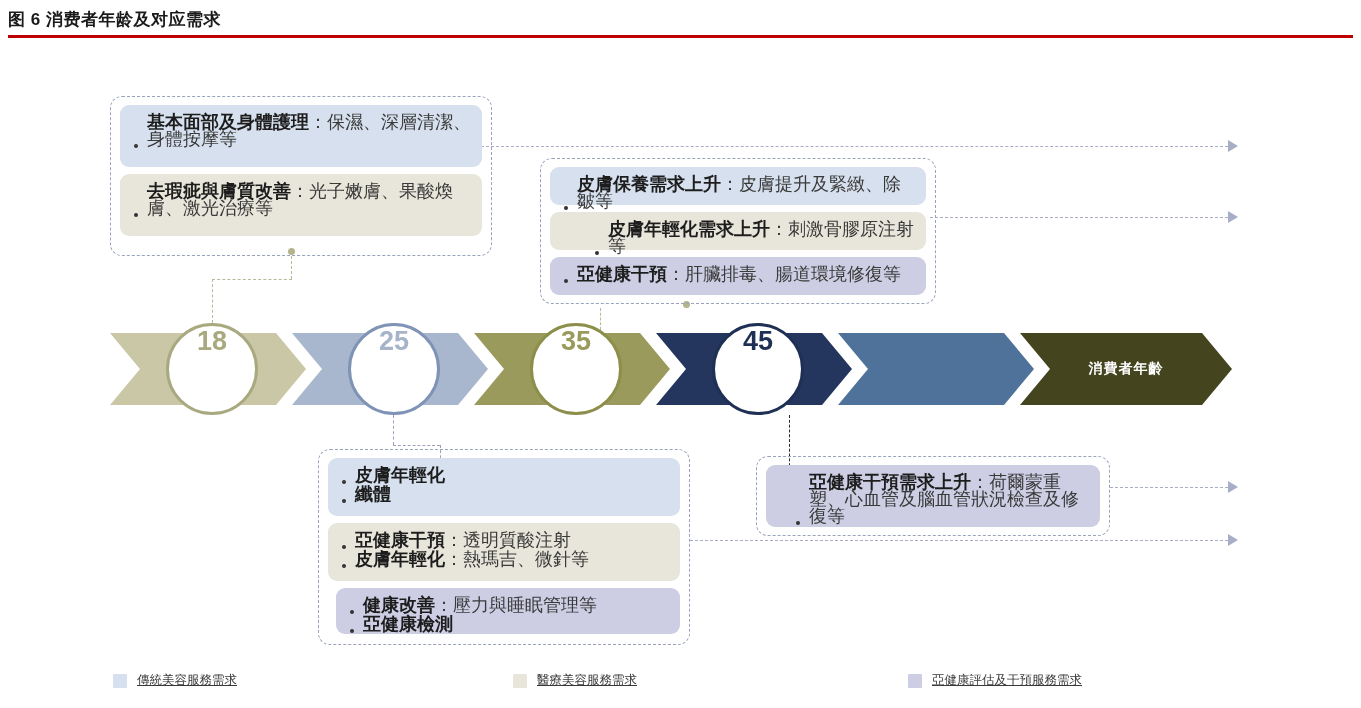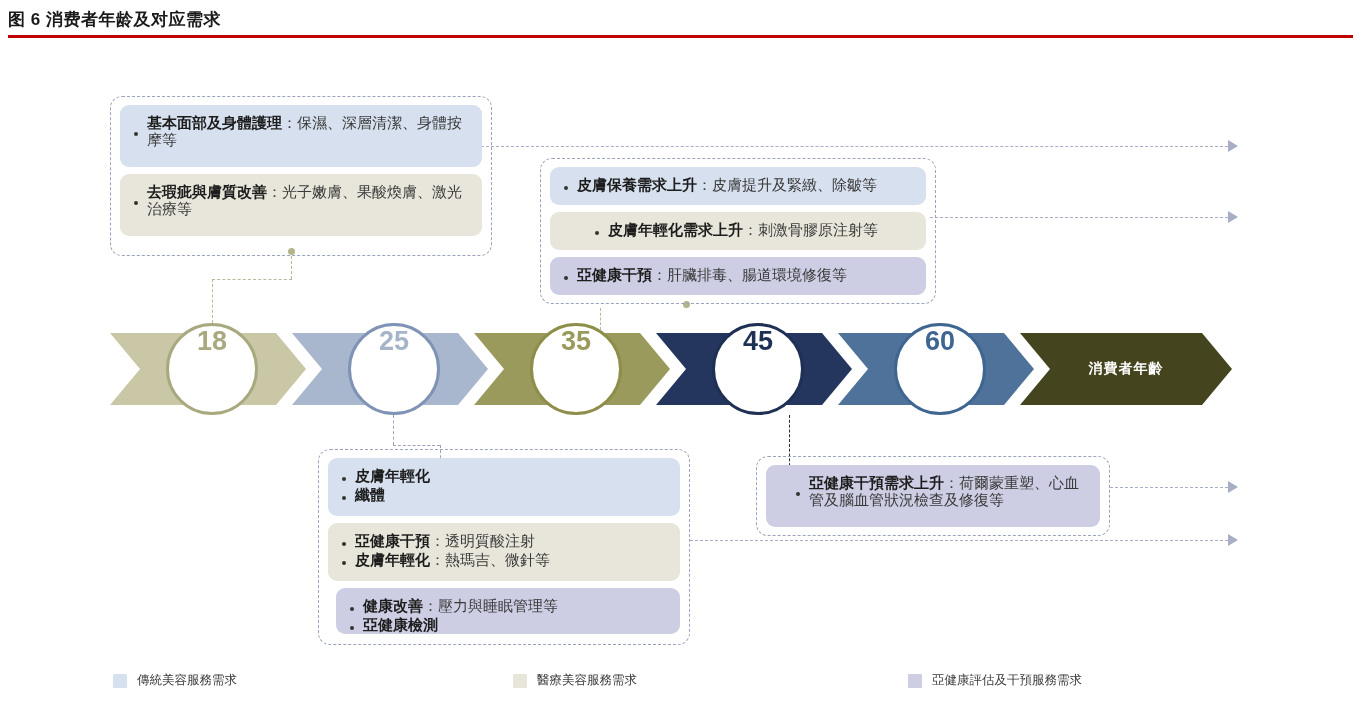--- a/index.html
+++ b/index.html
@@ -38,22 +38,22 @@
     padding:9px 10px 9px 8px;
     margin-bottom:7px;
     box-sizing:border-box;
   }
   .card:last-child{margin-bottom:0;}
   .card.blue   {background:#d6e0ee;}
   .card.beige  {background:#e8e6da;}
   .card.purple {background:#cdcee4;}
 
   .bullet-row{
-    display:flex;align-items:center;
-    font-size:15px;line-height:17px;color:#333333;
+    display:flex;align-items:flex-end;
+    font-size:18px;line-height:17px;color:#333333;
   }
   .bullet-row + .bullet-row{margin-top:2px;}
   .dot{
     flex:0 0 auto;width:4px;height:4px;border-radius:50%;
     background:#333;margin:6px 9px 0 6px;
   }
   .btxt{flex:1 1 auto;}
   .btxt b{font-weight:700;color:#1d1d1d;}
   .btxt span{font-weight:400;color:#3a3a3a;}
 
@@ -79,21 +79,21 @@
 
   .flowline{position:absolute;border-top:1.6px dashed #a9aec7;}
   .flowhead{
     position:absolute;width:0;height:0;
     border-top:6px solid transparent;border-bottom:6px solid transparent;
     border-left:10px solid #a9aec7;
   }
 
   
   #legend{position:absolute;left:0;top:620px;width:1361px;height:40px;}
-  .leg{position:absolute;display:flex;align-items:center;font-size:12.5px;color:#3a3a3a;}
+  .leg{position:absolute;display:flex;align-items:center;font-size:12.5px;color:#3a3a3a;text-decoration:underline;}
   .swatch{width:14px;height:14px;margin-right:10px;border-radius:1px;}
 </style>
 </head>
 <body>
 
 <div id="header">
   <div id="page-title">图 6 消费者年龄及对应需求</div>
   <div id="title-rule"></div>
 </div>
 
@@ -246,23 +246,20 @@
     </div>
     <div class="node" style="left:348px;border:3.5px solid #7e93b5;color:#a6b4c9;">
       <span>25</span>
     </div>
     <div class="node" style="left:530px;border:3.5px solid #8d8e4a;color:#9a9a5c;">
       <span>35</span>
     </div>
     <div class="node" style="left:712px;border:3.5px solid #1f3055;color:#1f3055;">
       <span>45</span>
     </div>
-    <div class="node" style="left:894px;border:3.5px solid #3f6691;color:#3f6691;">
-      <span>60</span>
-    </div>
   </div>
 
   <div id="legend">
     <div class="leg" style="left:113px;top:6px;">
       <span class="swatch" style="background:#d6e0ee;"></span>
       <span>傳統美容服務需求</span>
     </div>
     <div class="leg" style="left:513px;top:6px;">
       <span class="swatch" style="background:#e8e6da;"></span>
       <span>醫療美容服務需求</span>

